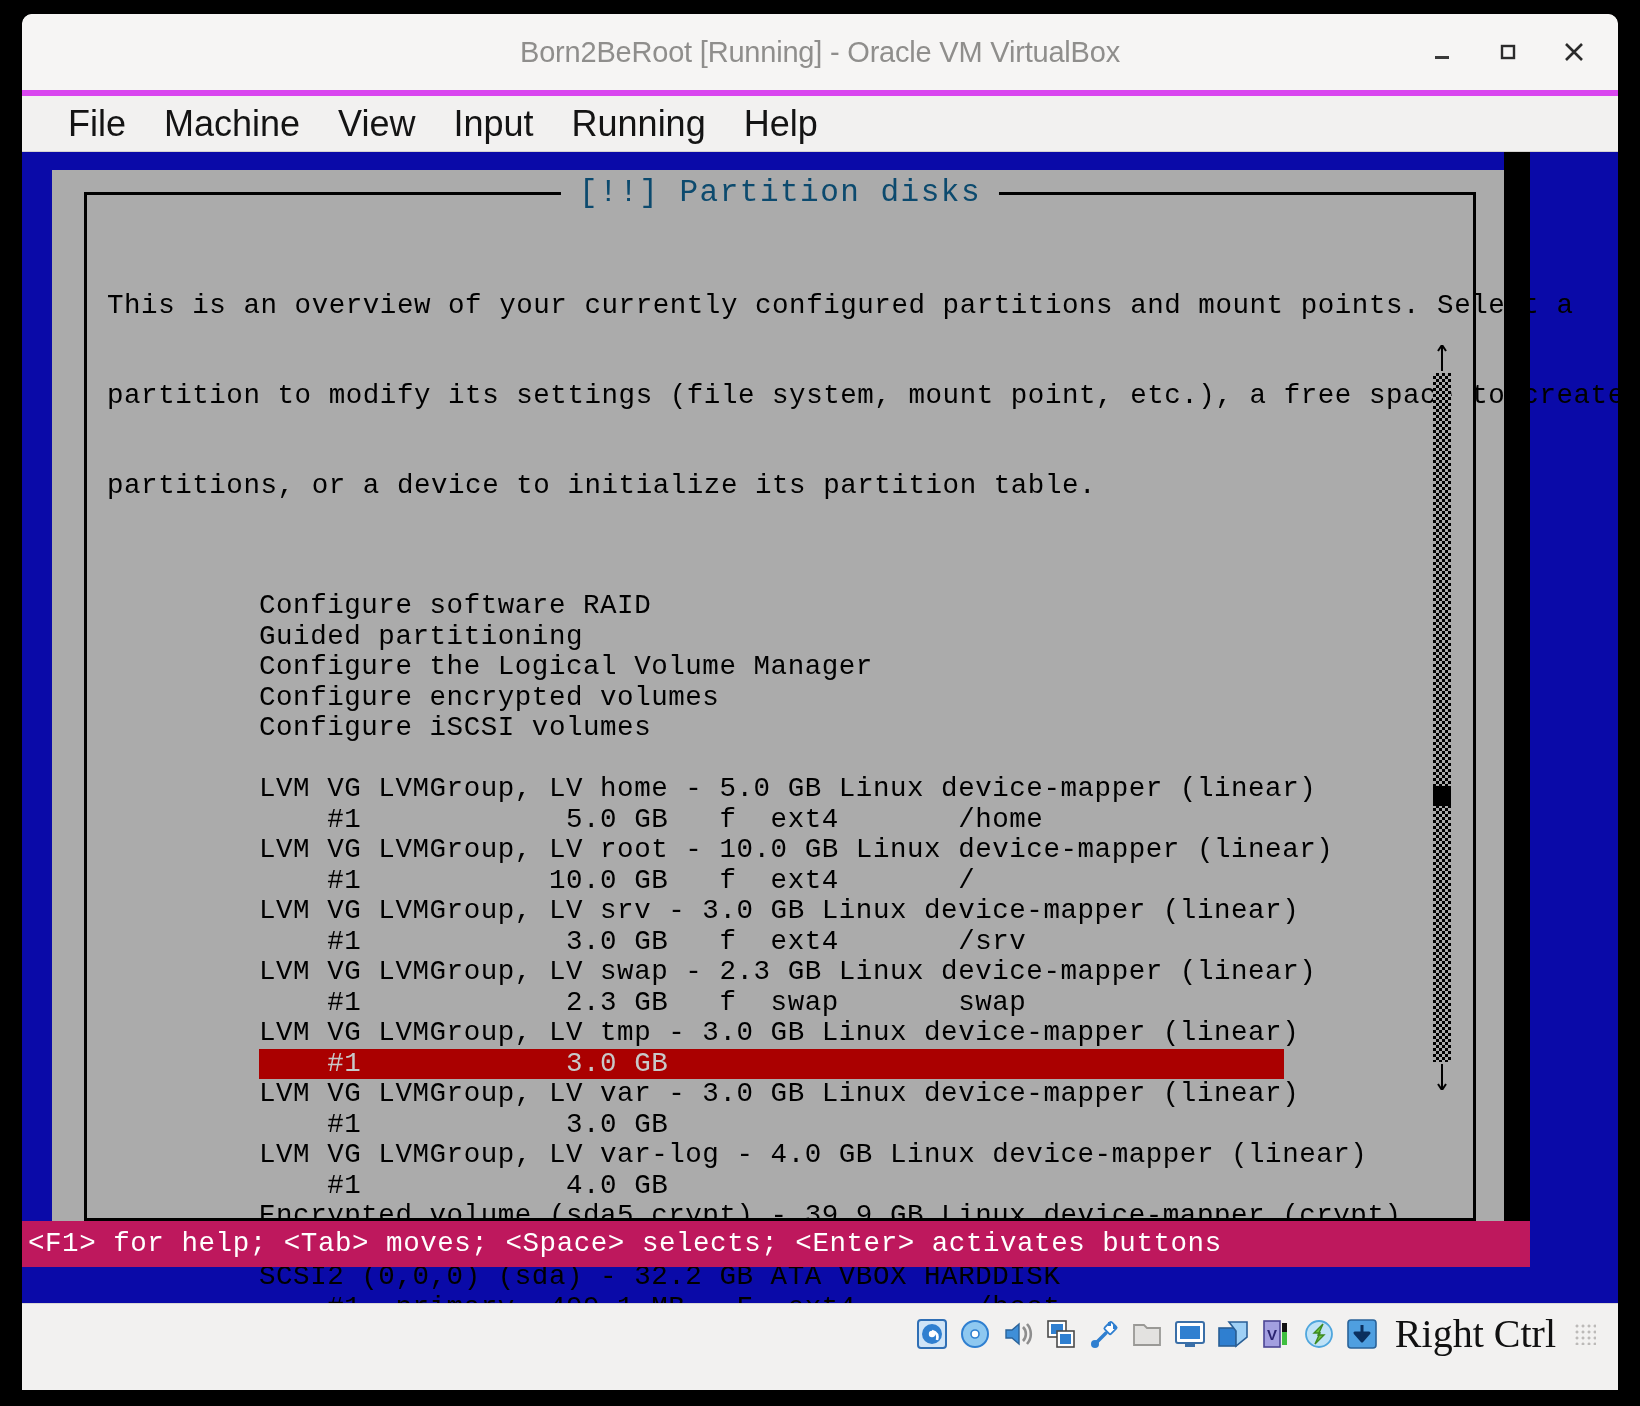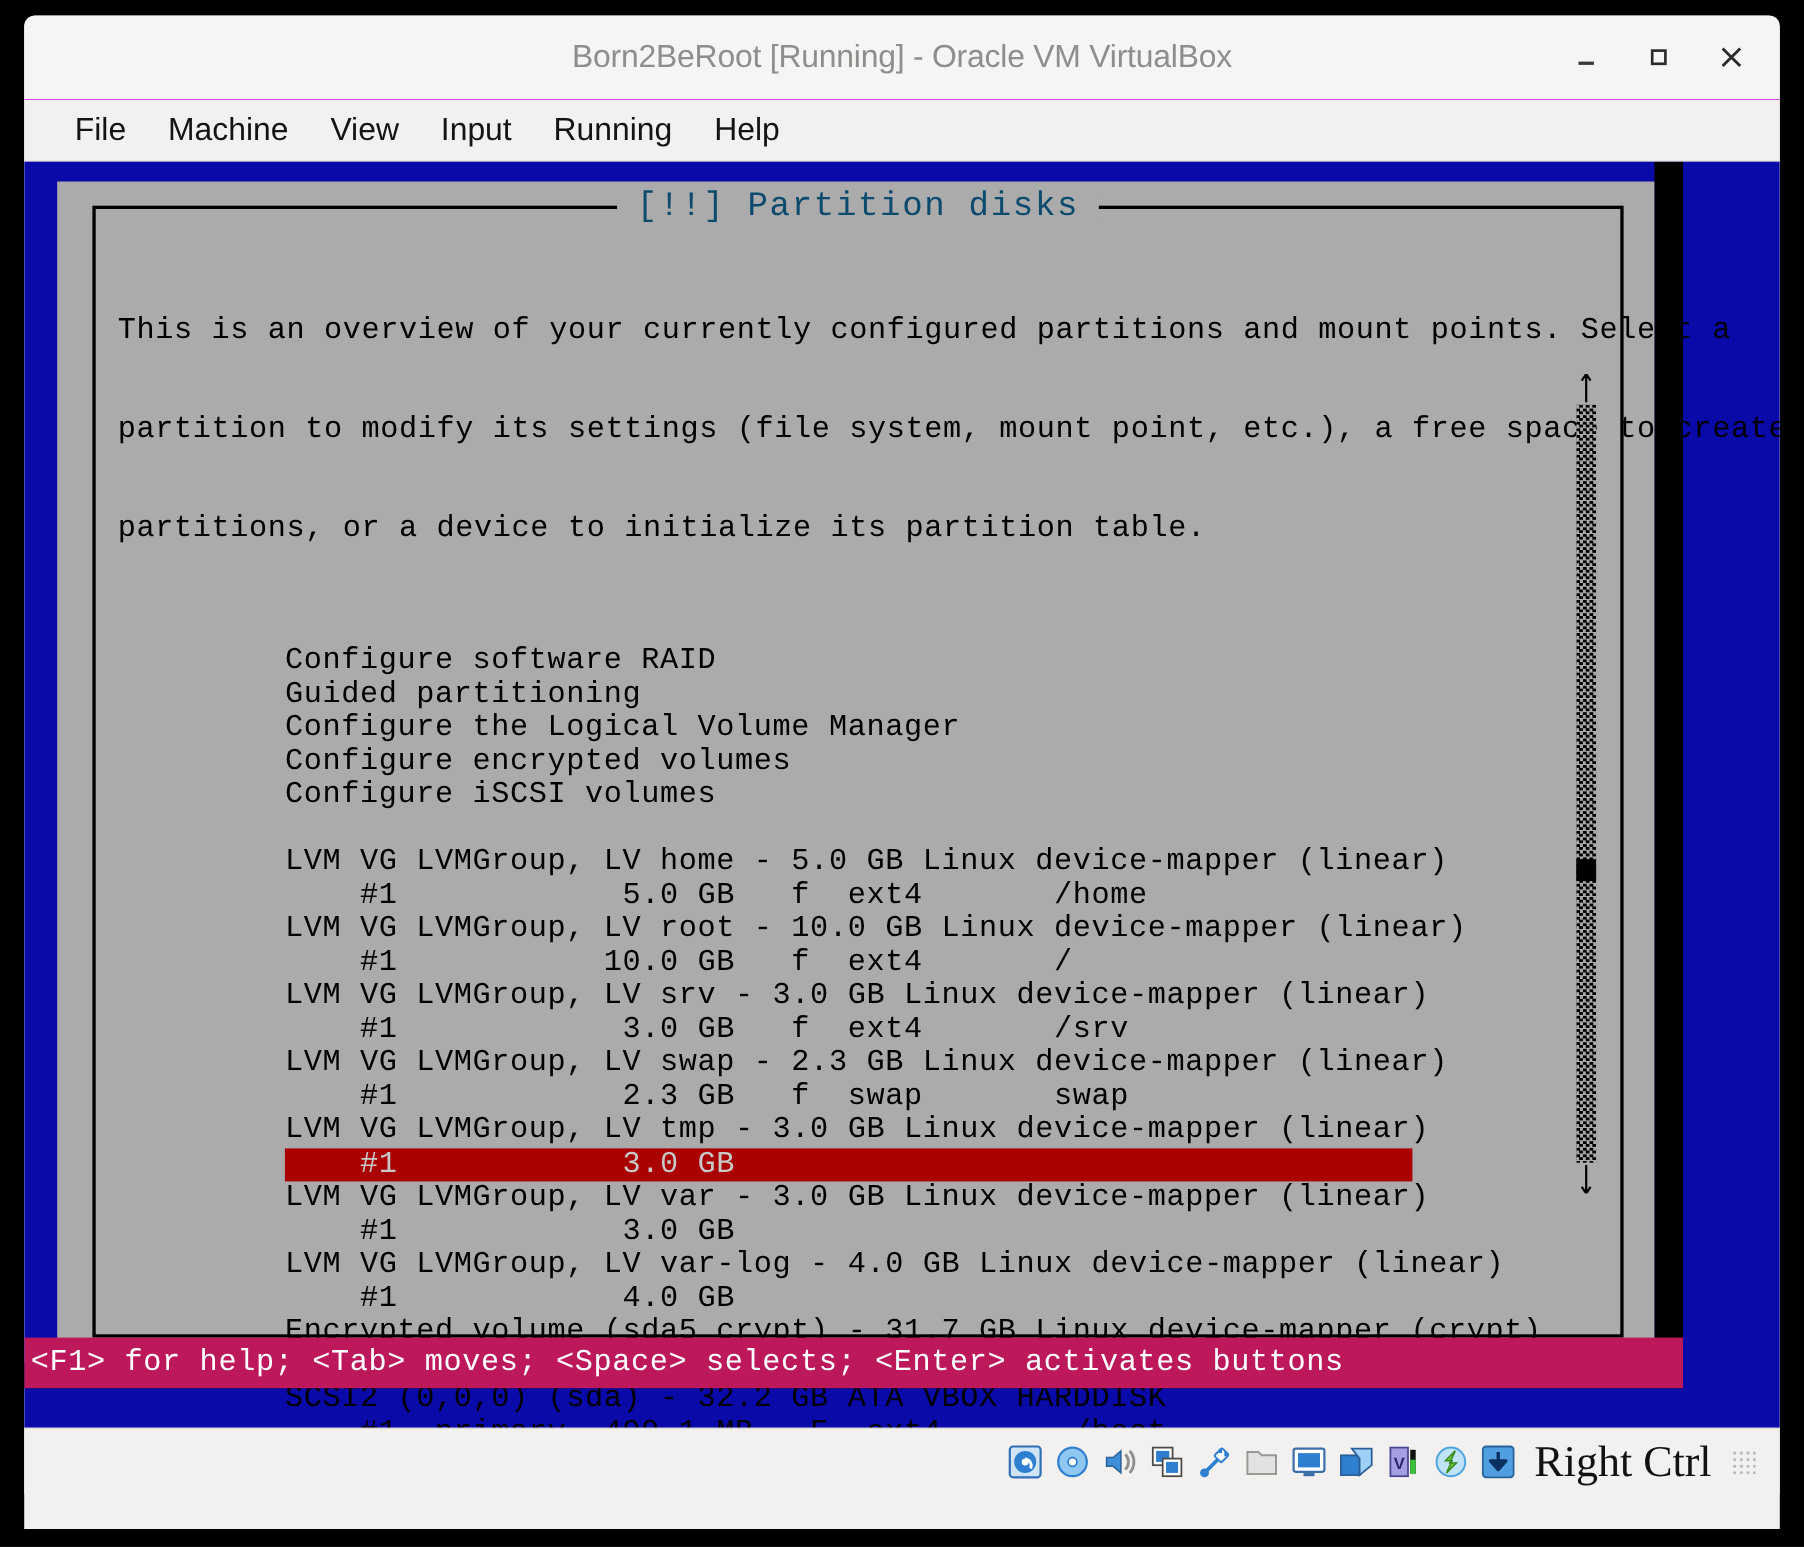--- a/index.html
+++ b/index.html
@@ -30,21 +30,21 @@
     background: #f2f1f0;
     border-radius: 10px 10px 0 0;
     overflow: hidden;
     box-sizing: border-box;
   }
 
   .titlebar {
     position: relative;
     height: 76px;
     background: #f6f5f4;
-    border-bottom: 1px solid #d946ef;
+    border-bottom: 6px solid #d946ef;
     border-radius: 10px 10px 0 0;
   }
 
   .titlebar-text {
     position: absolute;
     left: 0; right: 0;
     top: 22px;
     text-align: center;
     font-size: 29px;
     color: #8f8e8c;
@@ -79,21 +79,21 @@
     position: relative;
     height: 56px;
     background: #f2f1f0;
     border-bottom: 1px solid #d5d3d1;
     display: flex;
     align-items: center;
     padding-left: 32px;
     box-sizing: border-box;
   }
   .menu-item {
-    font-size: 29px;
+    font-size: 36px;
     color: #141414;
     padding: 4px 14px;
     margin-right: 10px;
     cursor: pointer;
     white-space: nowrap;
     font-family: "Liberation Sans", sans-serif;
   }
 
   
   .vm-screen {
@@ -368,21 +368,21 @@
               <div class="row">LVM VG LVMGroup, LV srv - 3.0 GB Linux device-mapper (linear)</div>
               <div class="row">    #1            3.0 GB   f  ext4       /srv</div>
               <div class="row">LVM VG LVMGroup, LV swap - 2.3 GB Linux device-mapper (linear)</div>
               <div class="row">    #1            2.3 GB   f  swap       swap</div>
               <div class="row">LVM VG LVMGroup, LV tmp - 3.0 GB Linux device-mapper (linear)</div>
               <div class="row selected">    #1            3.0 GB</div>
               <div class="row">LVM VG LVMGroup, LV var - 3.0 GB Linux device-mapper (linear)</div>
               <div class="row">    #1            3.0 GB</div>
               <div class="row">LVM VG LVMGroup, LV var-log - 4.0 GB Linux device-mapper (linear)</div>
               <div class="row">    #1            4.0 GB</div>
-              <div class="row">Encrypted volume (sda5_crypt) - 31.7 GB Linux device-mapper (crypt)</div>
+              <div class="row">Encrypted volume (sda5_crypt) - 39.9 GB Linux device-mapper (crypt)</div>
               <div class="row">    #1           31.7 GB   K  lvm</div>
               <div class="row">SCSI2 (0,0,0) (sda) - 32.2 GB ATA VBOX HARDDISK</div>
               <div class="row">    #1  primary  499.1 MB   F  ext4       /boot</div>
 
             </div>
 
             <div class="scrollbar">
               <div class="sb-arrow-up">
                 <svg width="10" height="26" viewBox="0 0 10 26">
                   <path d="M5 0 L9 6 M5 0 L1 6 M5 0 L5 26" stroke="#000" stroke-width="2" fill="none"></path>

